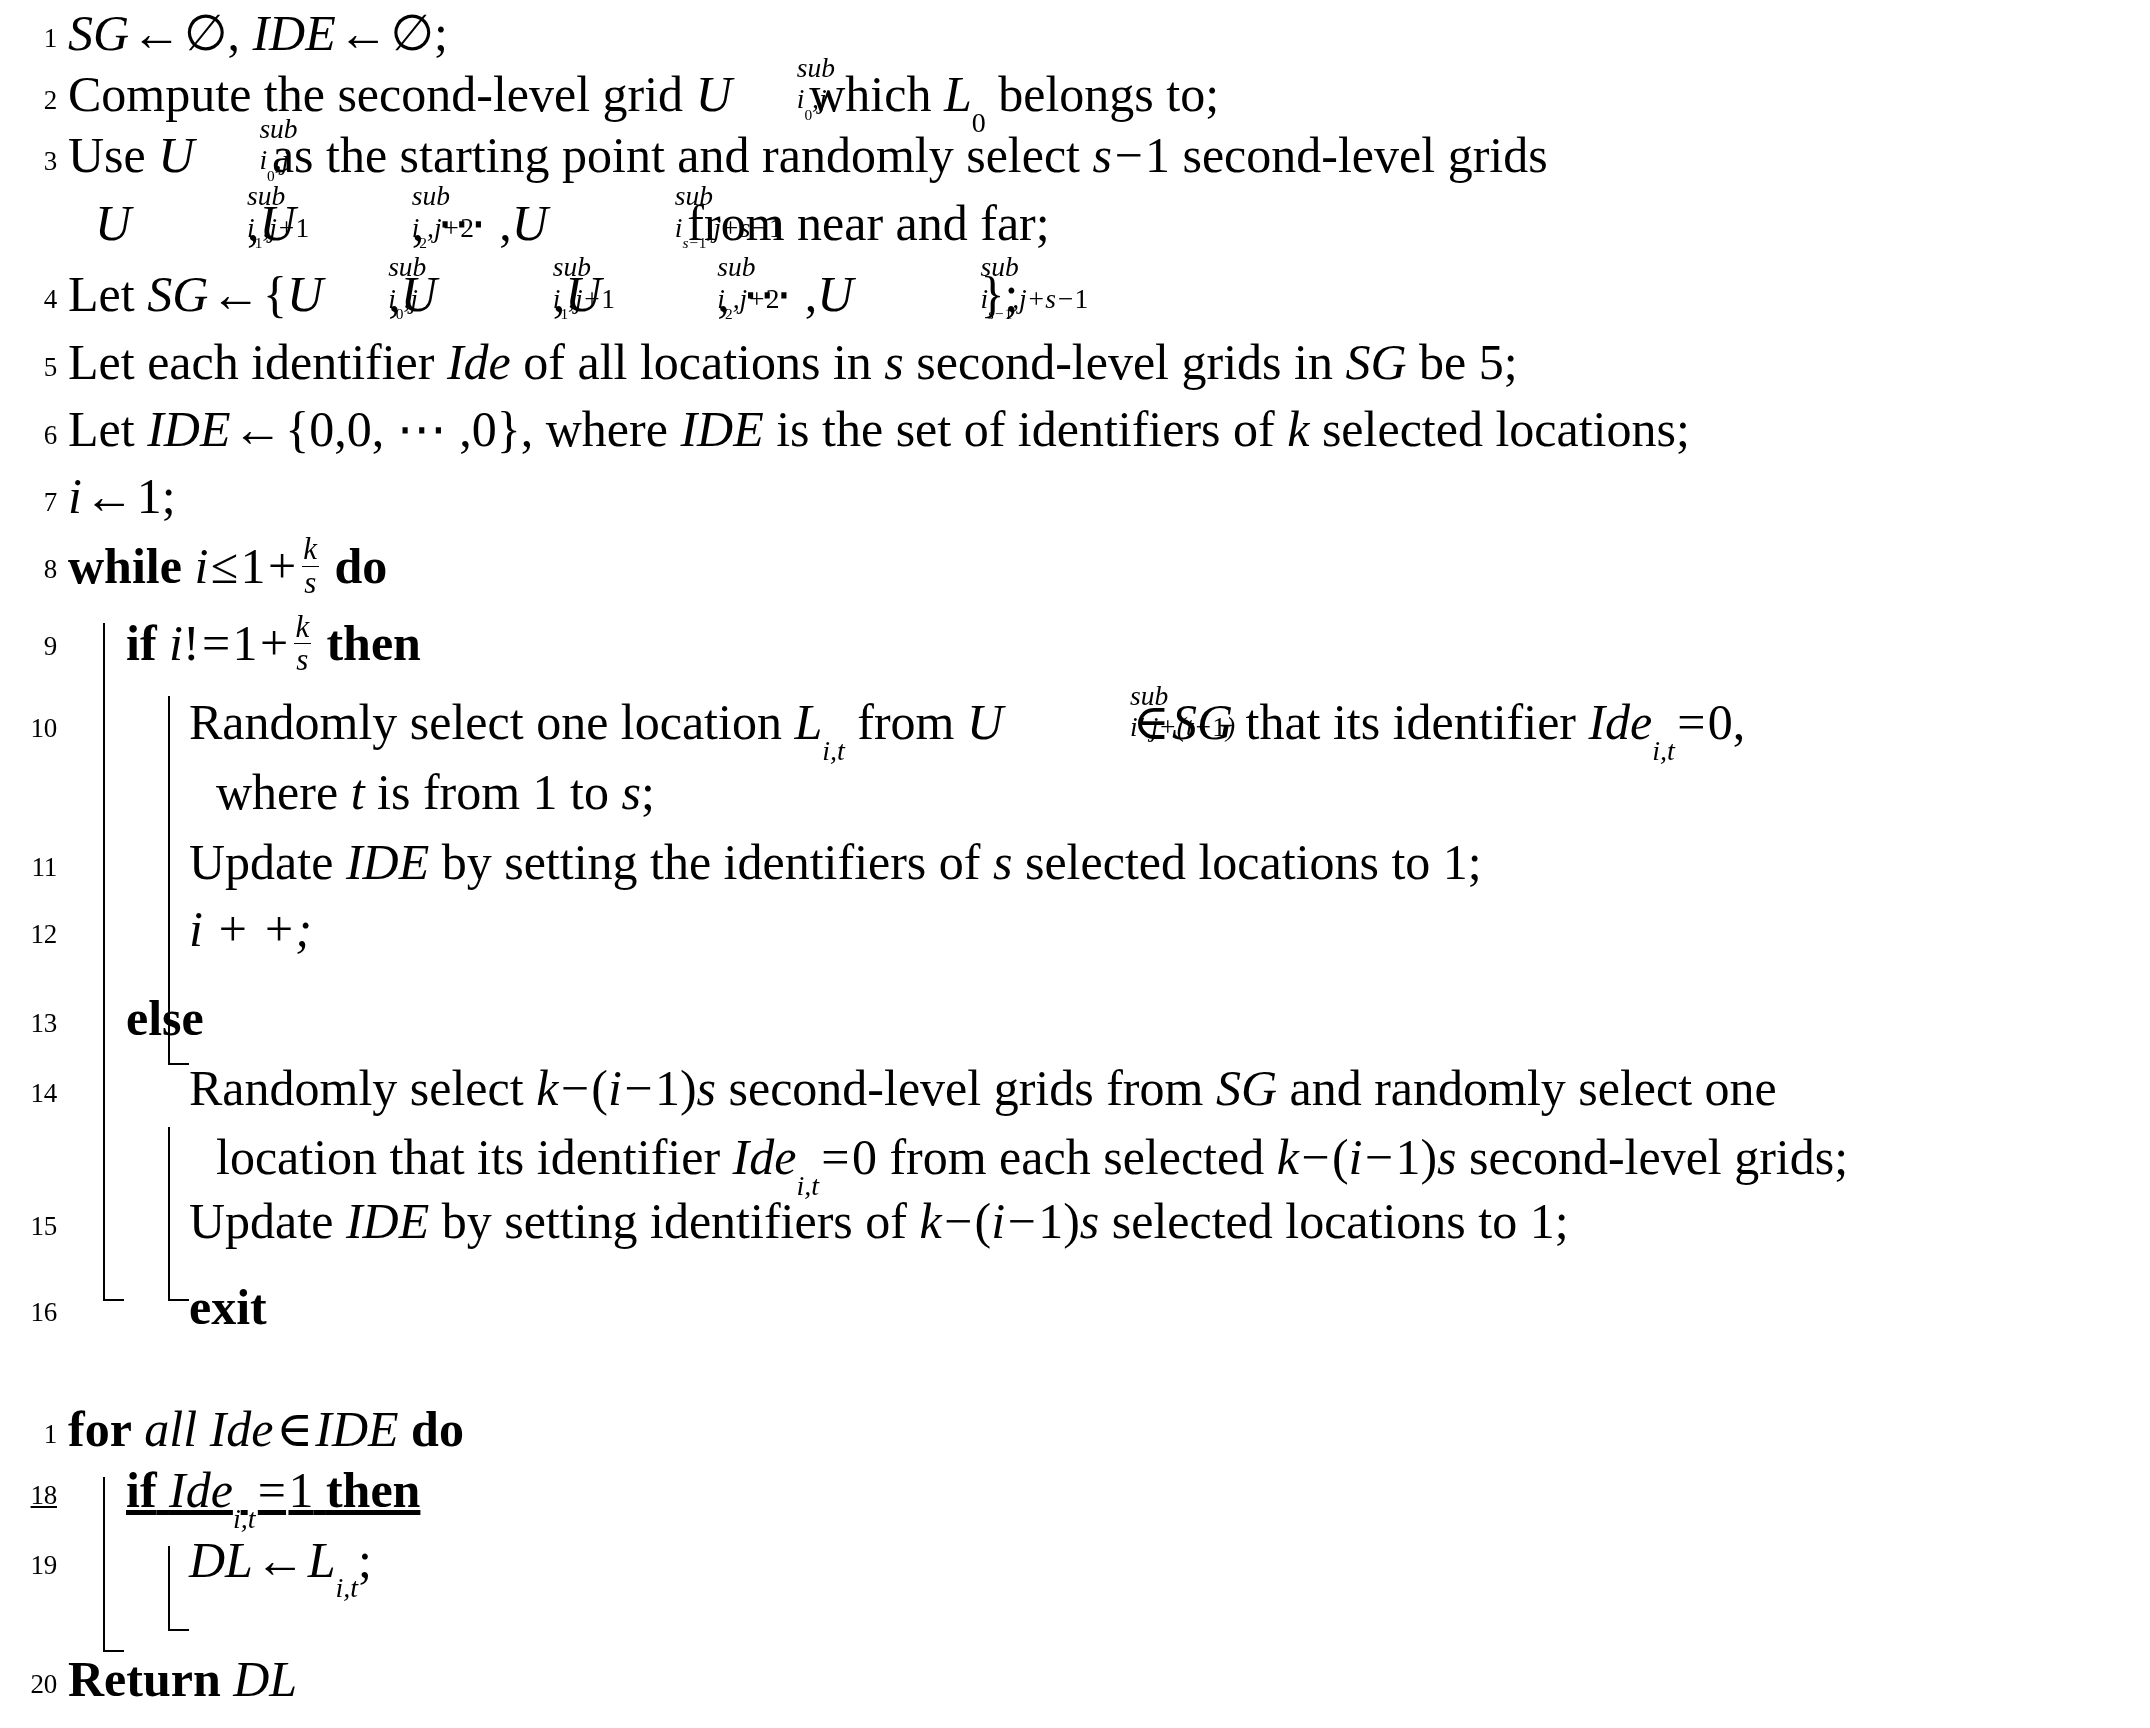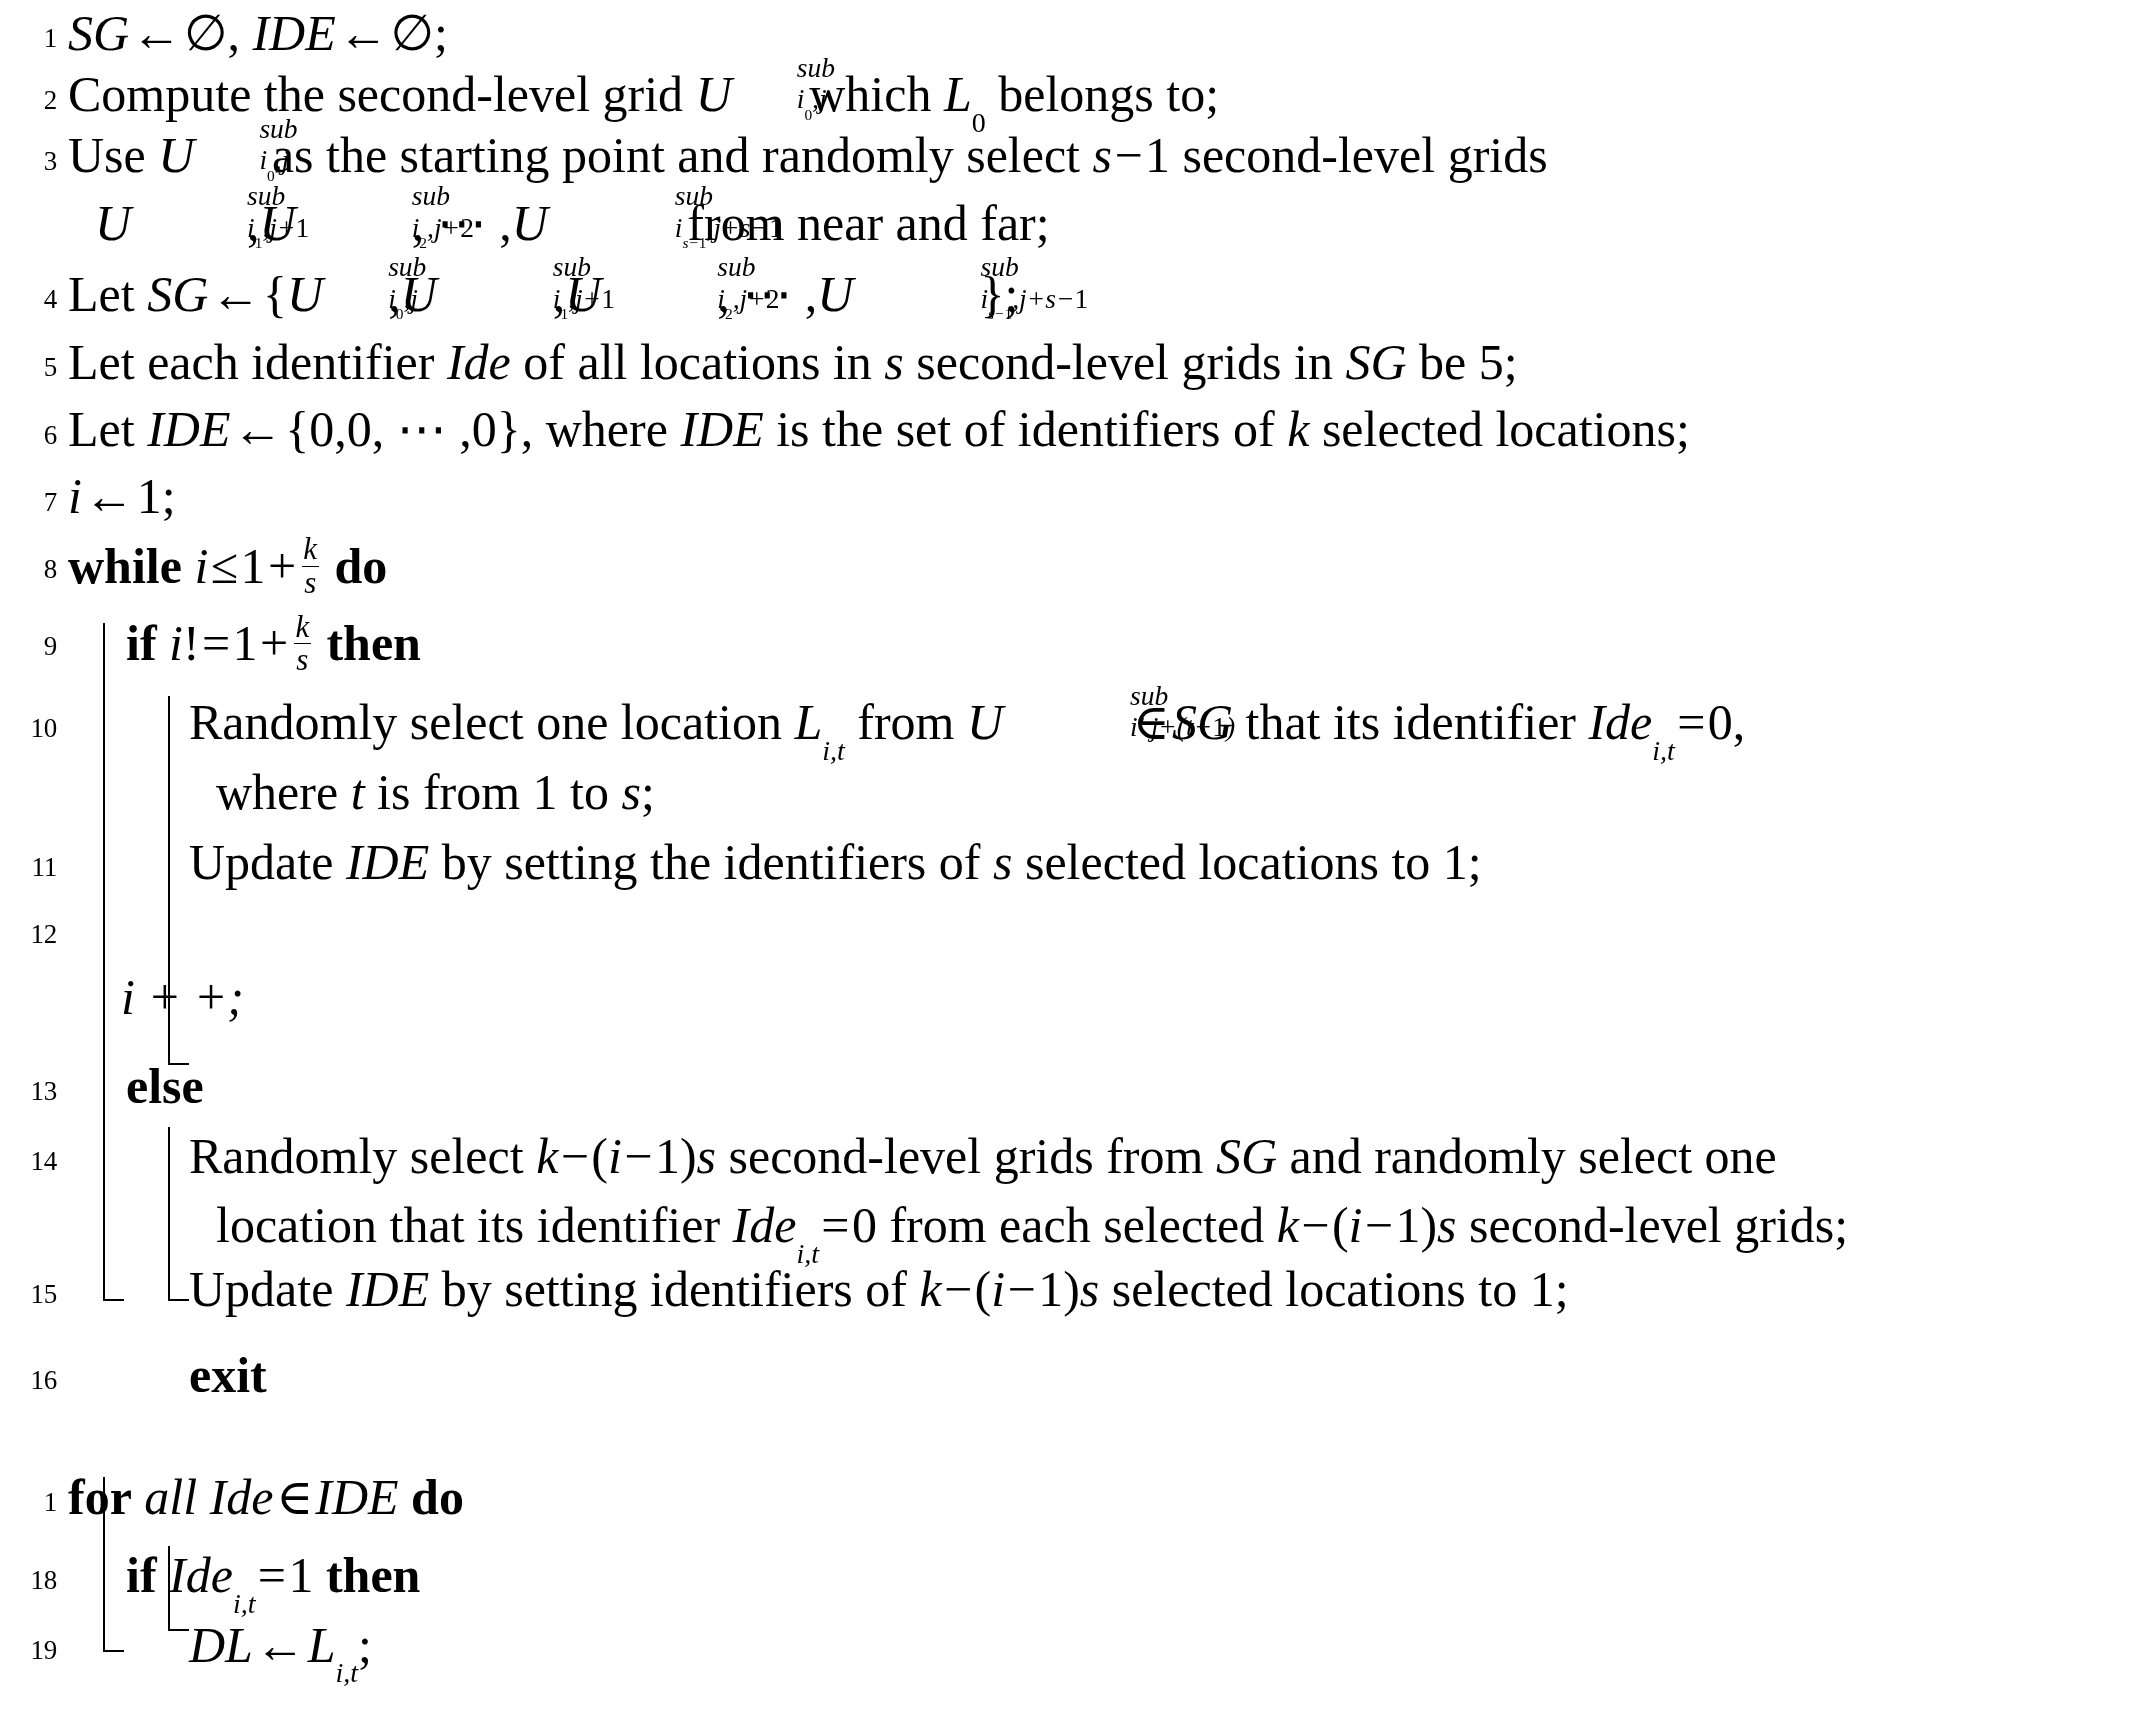--- a/index.html
+++ b/index.html
@@ -244,21 +244,21 @@
 
   <div class="line" style="margin-top:8.5px;">
     <div class="lno">11</div>
     <div class="body ind2">
       <span class="txt">
         <span>Update</span>&nbsp;<span class="mi">IDE</span>&nbsp;<span>by setting the identifiers of</span>&nbsp;<span class="mi">s</span>&nbsp;<span>selected locations to 1;</span>
       </span>
     </div>
   </div>
 
-  <div class="line" style="margin-top:6px;flex-direction:column;">
+  <div class="line" style="margin-top:6px;">
     <div class="lno">12</div>
     <div class="body ind2">
       <span class="txt mi">i + +;</span>
     </div>
   </div>
 
   <div class="line" style="margin-top:28px;">
     <div class="lno">13</div>
     <div class="body ind1">
       <span class="txt kw">else</span>
@@ -295,21 +295,21 @@
 
   <div class="line" style="margin-top:61px;">
     <div class="lno">1</div>
     <div class="body">
       <span class="txt">
         <span class="kw">for</span>&nbsp;<span class="it">all</span>&nbsp;<span class="it">Ide</span><span class="op">∈</span><span class="mi">IDE</span>&nbsp;<span class="kw">do</span>
       </span>
     </div>
   </div>
 
-  <div class="line" style="margin-top:17px;">
+  <div class="line" style="margin-top:0;text-decoration:underline;">
     <div class="lno">18</div>
     <div class="body ind1">
       <span class="txt">
         <span class="kw">if</span>&nbsp;<span class="it"><span>Ide</span><sub><span>i</span><span>,</span><span>t</span></sub></span><span class="op">=</span><span class="mn">1</span>&nbsp;<span class="kw">then</span>
       </span>
     </div>
   </div>
 
   <div class="line" style="margin-top:8.5px;">
     <div class="lno">19</div>

